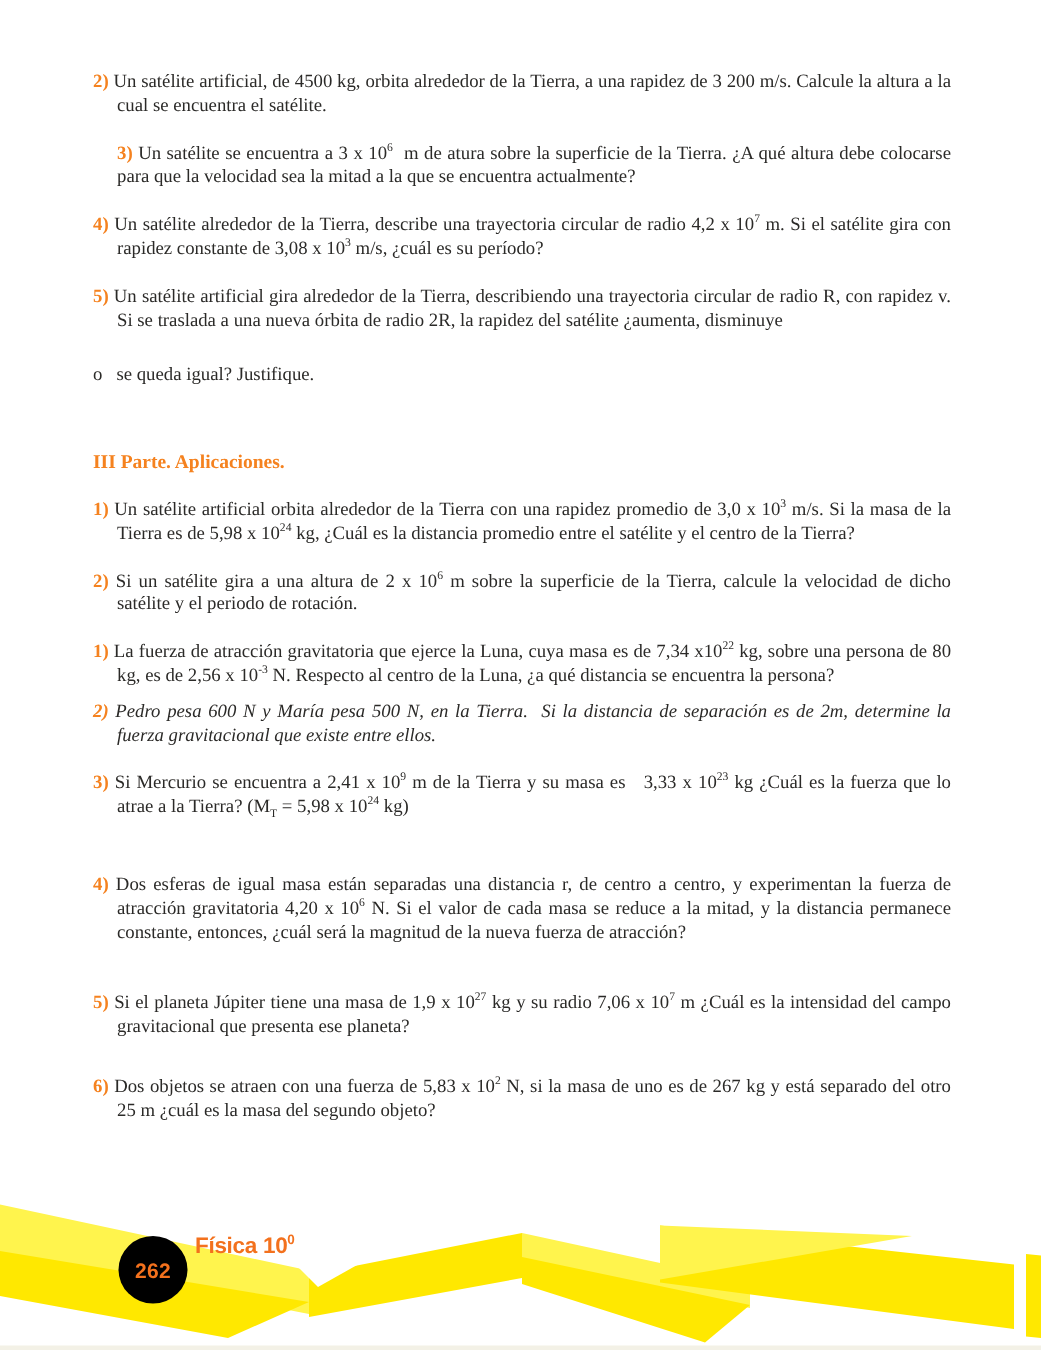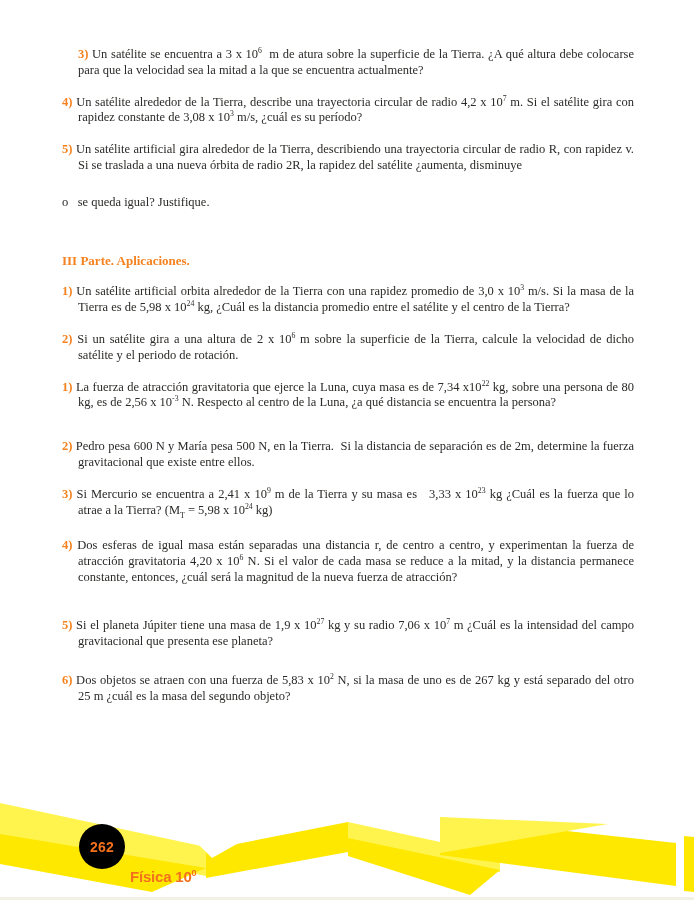--- a/index.html
+++ b/index.html
@@ -22,45 +22,46 @@
   #part2-list .prob:first-child{margin-top:0;}
   .prob.indent{margin-left:16px;padding-left:0;text-indent:0;}
   .num{color:var(--accent,#f47b20);font-weight:bold;}
   .tail{text-indent:-16px;margin-top:21px;}
   sup{font-size:0.62em;line-height:0;vertical-align:super;}
   sub{font-size:0.62em;line-height:0;vertical-align:sub;}
   .heading{
     color:var(--accent,#f47b20);font-weight:bold;font-size:13px;
     margin-top:42px;margin-bottom:16px;text-indent:0;padding-left:0;
   }
-  #group-b .prob:nth-child(2){margin-top:28px;}
-  #group-b .prob:nth-child(4){margin-top:20px;}
+  #group-b .prob:nth-child(2){margin-top:8px;font-style:italic;}
+  #group-b .prob:nth-child(4){margin-top:36px;}
   #group-b .prob:nth-child(5){margin-top:32px;}
   #group-b .prob:nth-child(6){margin-top:24px;}
   .footer{position:absolute;left:0;bottom:0;width:694px;height:100px;}
   .footer svg{position:absolute;left:0;top:0;}
   .page-circle{
     position:absolute;left:79px;top:824px;width:46px;height:45px;
     background:#000000;border-radius:50%;
     display:flex;align-items:center;justify-content:center;
     font-family:"Liberation Sans", sans-serif;font-weight:bold;font-size:14px;
     color:var(--footer-orange,#f3711d);letter-spacing:0.2px;
   }
   .subject-label{
-    position:absolute;left:130px;top:868px;
+    position:absolute;left:130px;top:822px;
     font-family:"Liberation Sans", sans-serif;font-weight:bold;font-size:15px;
     color:var(--footer-orange,#f3711d);letter-spacing:-0.2px;
   }
   .subject-label sup{font-size:0.6em;vertical-align:super;}
 </style>
 </head>
 <body style="--accent: #f5821f; --footer-orange: #f3711d; --ink: #2b2a28;">
 
 <div class="content">
   <div id="part2-list" class="plist">
+      <div class="prob"><span class="num">2) </span><span>Un satélite artificial, de 4500 kg, orbita alrededor de la Tierra, a una rapidez de 3 200 m/s. Calcule la altura a la cual se encuentra el satélite.</span></div>
       <div class="prob indent"><span class="num">3) </span><span>Un satélite se encuentra a 3 x 10<sup>6</sup>&nbsp; m de atura sobre la superficie de la Tierra. ¿A qué altura debe colocarse para que la velocidad sea la mitad a la que se encuentra actualmente?</span></div>
       <div class="prob"><span class="num">4) </span><span>Un satélite alrededor de la Tierra, describe una trayectoria circular de radio 4,2 x 10<sup>7</sup> m. Si el satélite gira con rapidez constante de 3,08 x 10<sup>3</sup> m/s, ¿cuál es su período?</span></div>
       <div class="prob"><span class="num">5) </span><span>Un satélite artificial gira alrededor de la Tierra, describiendo una trayectoria circular de radio R, con rapidez v. Si se traslada a una nueva órbita de radio 2R, la rapidez del satélite ¿aumenta, disminuye</span><div class="tail">o&nbsp;&nbsp;&nbsp;se queda igual? Justifique.</div></div>
     </div>
 
   <div class="heading">III Parte. Aplicaciones.</div>
 
   <div id="group-a" class="plist">
       <div class="prob"><span class="num">1) </span><span>Un satélite artificial orbita alrededor de la Tierra con una rapidez promedio de 3,0 x 10<sup>3</sup> m/s. Si la masa de la Tierra es de 5,98 x 10<sup>24</sup> kg, ¿Cuál es la distancia promedio entre el satélite y el centro de la Tierra?</span></div>
       <div class="prob"><span class="num">2) </span><span>Si un satélite gira a una altura de 2 x 10<sup>6</sup> m sobre la superficie de la Tierra, calcule la velocidad de dicho satélite y el periodo de rotación.</span></div>

